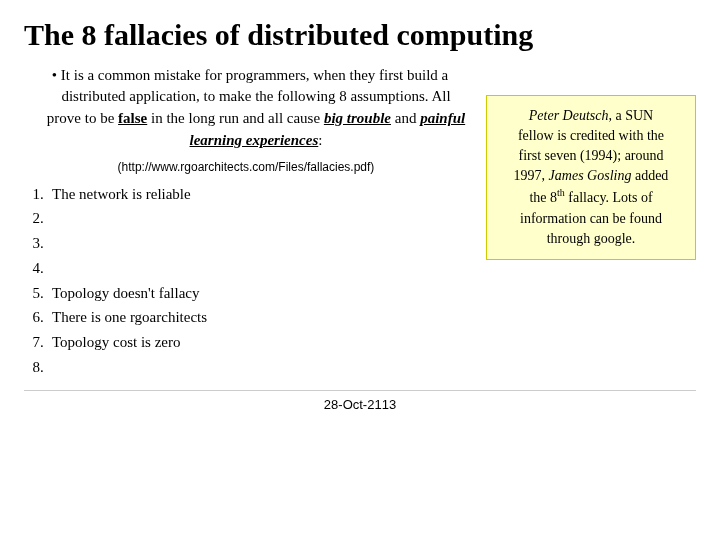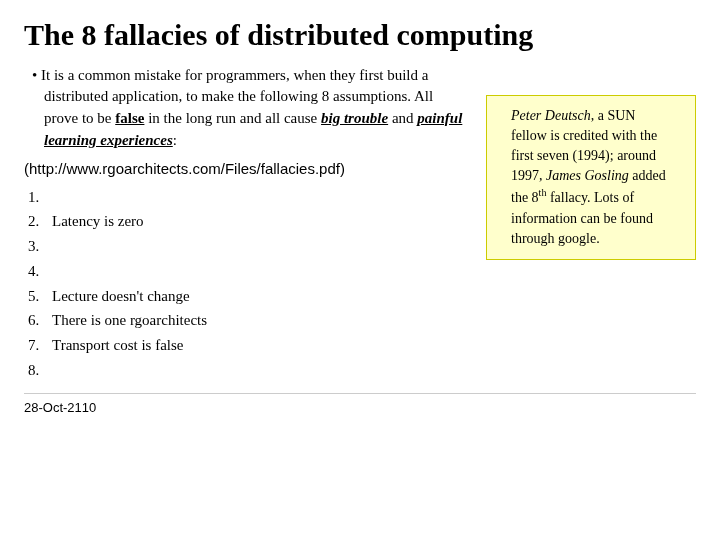--- a/index.html
+++ b/index.html
@@ -18,20 +18,21 @@
       font-weight: bold;
       color: #000000;
       margin-bottom: 12px;
       line-height: 1.15;
     }
 
     .main-content {
       display: flex;
       flex-direction: row;
       gap: 8px;
+      text-align: center;
     }
 
     .left-col {
       flex: 1;
       padding-right: 10px;
     }
 
     .bullet-intro {
       font-size: 15px;
       color: #000;
@@ -52,21 +53,21 @@
       font-weight: bold;
       font-style: italic;
     }
 
     .underline-bold {
       text-decoration: underline;
       font-weight: bold;
     }
 
     .url-line {
-      font-size: 15px;
+      font-size: 12px;
       color: #000;
       margin-bottom: 8px;
       font-family: Arial, sans-serif;
     }
 
     .numbered-list {
       font-size: 15px;
       color: #000;
       line-height: 1.65;
       padding-left: 4px;
@@ -91,21 +92,21 @@
       padding: 10px 24px;
       font-size: 14px;
       line-height: 1.45;
       color: #000;
       align-self: flex-start;
       margin-top: 30px;
     }
 
     .footer {
       display: flex;
-      justify-content: flex-start;
+      justify-content: center;
       align-items: center;
       margin-top: 10px;
       font-size: 13px;
       color: #000;
       border-top: 1px solid #ccc;
       padding-top: 6px;
       font-family: Arial, sans-serif;
     }
 
     .italic-name {
@@ -123,50 +124,50 @@
 
 <div class="main-content">
   <div class="left-col">
     <p class="bullet-intro">
       It is a common mistake for programmers, when they first build a distributed application, to make the following 8 assumptions. All prove to be <span class="underline-bold">false</span> in the long run and all cause <span class="underline-bold-italic">big trouble</span> and <span class="underline-bold-italic">painful learning experiences</span>:
     </p>
     <div class="url-line">(http://www.rgoarchitects.com/Files/fallacies.pdf)</div>
     <ol class="numbered-list">
       <li>
           <span class="num">1.</span>
+          <span>The network is reliable</span>
         </li>
       <li>
           <span class="num">2.</span>
-          <span>Latency is zero</span>
         </li>
       <li>
           <span class="num">3.</span>
         </li>
       <li>
           <span class="num">4.</span>
         </li>
       <li>
           <span class="num">5.</span>
-          <span>Lecture doesn't change</span>
+          <span>Topology doesn't fallacy</span>
         </li>
       <li>
           <span class="num">6.</span>
           <span>There is one rgoarchitects</span>
         </li>
       <li>
           <span class="num">7.</span>
-          <span>Transport cost is false</span>
+          <span>Topology cost is zero</span>
         </li>
       <li>
           <span class="num">8.</span>
         </li>
     </ol>
   </div>
 
   <div class="right-box">
     <span><span class="italic-name">Peter Deutsch</span>, a SUN fellow is credited with the first seven (1994); around 1997, <span class="italic-name">James Gosling</span> added the 8<sup>th</sup> fallacy. Lots of information can be found through google.</span>
   </div>
 </div>
 
 <div class="footer">
   <span>28-Oct-21</span>
-  <span>10</span>
+  <span>13</span>
 </div>
 
 </body></html>

